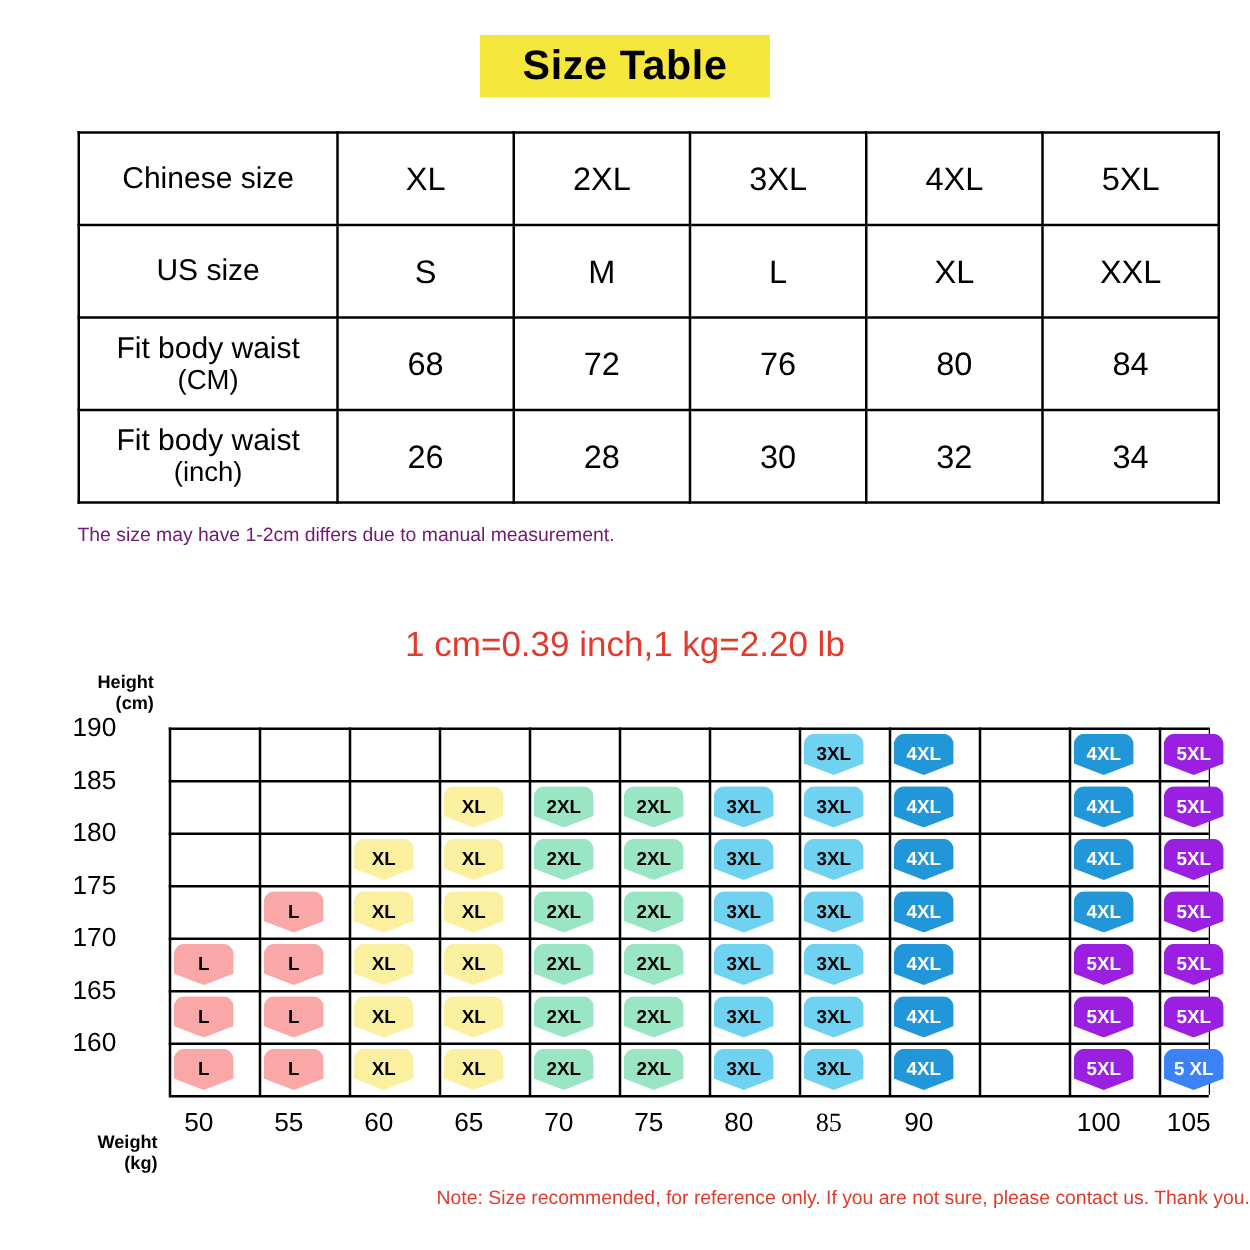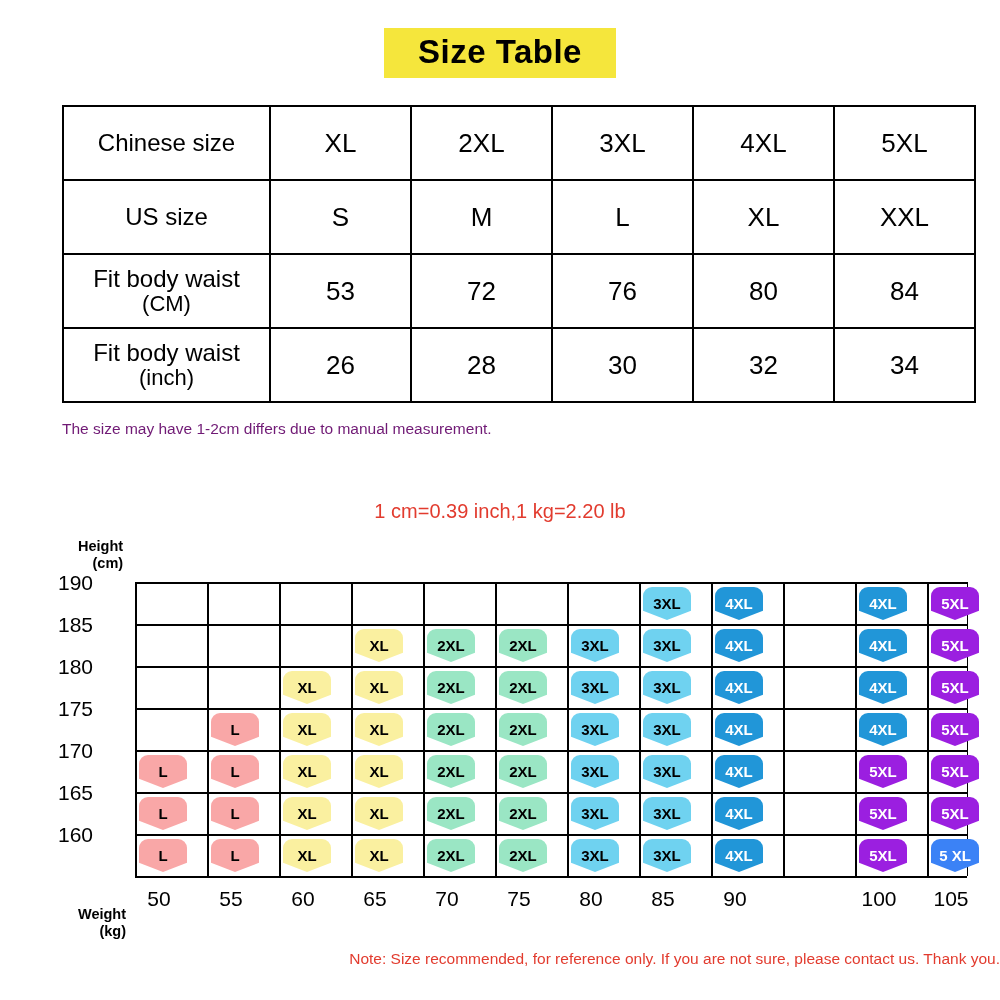--- a/index.html
+++ b/index.html
@@ -71,21 +71,21 @@
     font-family: "Liberation Sans", sans-serif;
   }
 
   
   .conversion {
     position: absolute;
     top: 500px;
     left: 0;
     width: 1000px;
     text-align: center;
-    font-size: 20px;
+    font-size: 28px;
     color: #e23b2e;
     font-weight: normal;
   }
 
   
   #chart {
     position: absolute;
     left: 0;
     top: 530px;
     width: 1000px;
@@ -165,21 +165,21 @@
       <tr>
         <td class="rowhead"><span>US size</span></td>
         <td class="val">S</td>
         <td class="val">M</td>
         <td class="val">L</td>
         <td class="val">XL</td>
         <td class="val">XXL</td>
       </tr>
       <tr>
         <td class="rowhead"><span>Fit body waist</span><span class="sub">(CM)</span></td>
-        <td class="val">53</td>
+        <td class="val">68</td>
         <td class="val">72</td>
         <td class="val">76</td>
         <td class="val">80</td>
         <td class="val">84</td>
       </tr>
       <tr>
         <td class="rowhead"><span>Fit body waist</span><span class="sub">(inch)</span></td>
         <td class="val">26</td>
         <td class="val">28</td>
         <td class="val">30</td>
@@ -230,21 +230,21 @@
     <div class="tick-y" style="left: 58px; top: 126px;">180</div>
     <div class="tick-y" style="left: 58px; top: 84px;">185</div>
     <div class="tick-y" style="left: 58px; top: 42px;">190</div>
     <div class="tick-x" style="left: 131px; top: 358px;">50</div>
     <div class="tick-x" style="left: 203px; top: 358px;">55</div>
     <div class="tick-x" style="left: 275px; top: 358px;">60</div>
     <div class="tick-x" style="left: 347px; top: 358px;">65</div>
     <div class="tick-x" style="left: 419px; top: 358px;">70</div>
     <div class="tick-x" style="left: 491px; top: 358px;">75</div>
     <div class="tick-x" style="left: 563px; top: 358px;">80</div>
-    <div class="tick-x" style="left: 635px; top: 358px;">85</div>
+    <div class="tick-x" style="left: 635px; top: 358px; font-family: Liberation Serif, serif;">85</div>
     <div class="tick-x" style="left: 707px; top: 358px;">90</div>
     <div class="tick-x" style="left: 851px; top: 358px;">100</div>
     <div class="tick-x" style="left: 923px; top: 358px;">105</div>
     <div class="cell" style="background: rgb(111, 210, 240); left: 643px; top: 57px;">3XL</div>
     <div class="cell dark" style="background: rgb(33, 150, 216); left: 715px; top: 57px;">4XL</div>
     <div class="cell dark" style="background: rgb(33, 150, 216); left: 859px; top: 57px;">4XL</div>
     <div class="cell dark" style="background: rgb(155, 31, 224); left: 931px; top: 57px;">5XL</div>
     <div class="cell" style="background: rgb(250, 240, 160); left: 355px; top: 99px;">XL</div>
     <div class="cell" style="background: rgb(154, 230, 196); left: 427px; top: 99px;">2XL</div>
     <div class="cell" style="background: rgb(154, 230, 196); left: 499px; top: 99px;">2XL</div>

